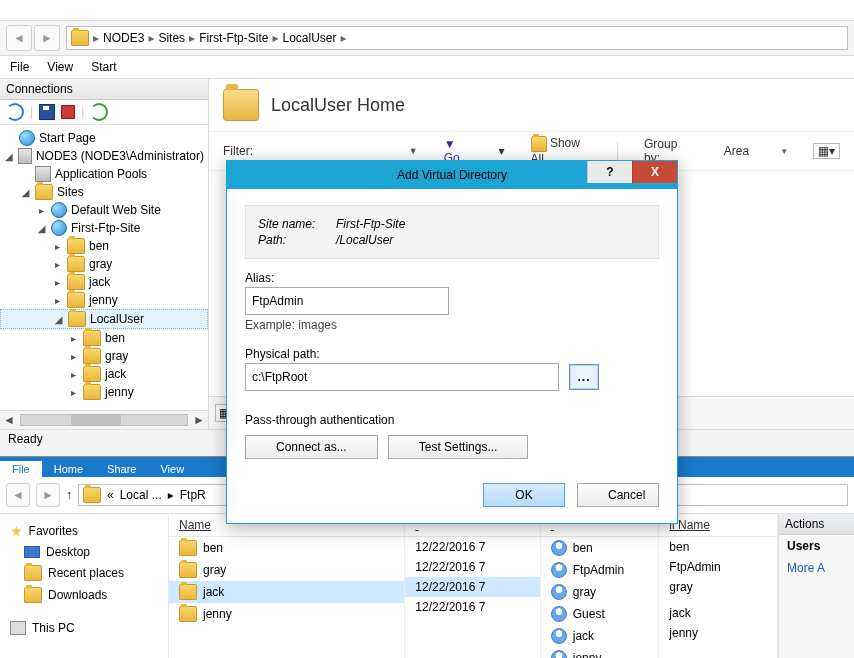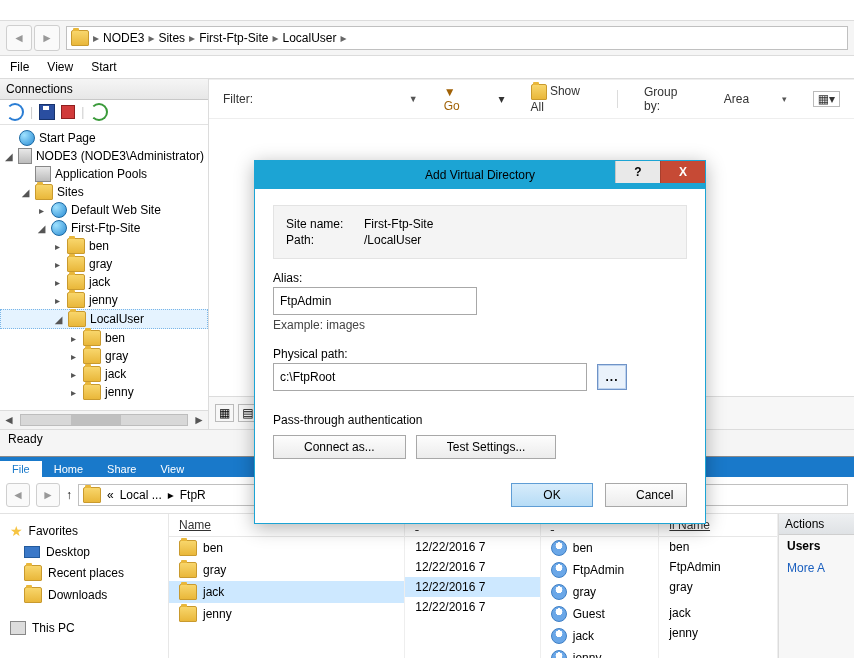--- a/index.html
+++ b/index.html
@@ -40,21 +40,21 @@
 
   .body-right{flex:1;background:#fff;display:flex;flex-direction:column;}
   .content-hdr{display:flex;align-items:center;gap:12px;padding:10px 14px;}
   .big-folder{width:34px;height:30px;background:linear-gradient(#f9dc87,#e8b646);border:1px solid #c79a30;border-radius:3px;position:relative;}
   .big-folder:before{content:"";position:absolute;top:-6px;left:2px;width:12px;height:6px;background:#e8b646;border-radius:2px 2px 0 0;}
   .content-title{font-size:18px;color:#333;}
   .filter-bar{display:flex;align-items:center;gap:26px;padding:4px 14px;border-top:1px solid #eee;border-bottom:1px solid #eee;color:#333;}
   .drop{border:1px solid transparent;padding:1px 4px;}
   .dropdown-caret{font-size:9px;color:#555;margin-left:2px;}
   .divider{width:1px;height:18px;background:#dcdcdc;}
-  .go{color:#a16207;}
+  .go{color:#4c1d95;}
   .icon-small{width:14px;height:14px;display:inline-block;vertical-align:middle;}
 
   .small-panel{height:32px;border-top:1px solid #dcdcdc;display:flex;align-items:center;padding:0 6px;gap:4px;background:#f7f7f7;}
   .status{height:22px;border-top:1px solid #dcdcdc;padding:2px 8px;background:#f5f5f5;}
 
   
   .explorer{height:210px;border-top:1px solid #8a8a8a;background:#fff;display:flex;flex-direction:column;}
   .exp-tabs{height:20px;background:#1979ca;display:flex;align-items:flex-end;}
   .exp-tab{color:#fff;font-size:11px;padding:2px 12px;}
   .exp-tab.active{background:#fff;color:#1979ca;}
@@ -67,30 +67,30 @@
   .col{flex:1;border-right:1px solid #eee;}
   .col-hdr{padding:4px 10px;border-bottom:1px solid #e7e7e7;color:#333;text-decoration:underline;}
   .row{display:flex;align-items:center;gap:6px;padding:3px 10px;}
   .row.sel{background:#cde8ff;}
   .icon-user-mini{width:14px;height:14px;background:radial-gradient(circle at 50% 35%,#fff 0 30%,#6aa7e8 31% 100%);border-radius:50%;border:1px solid #3d7ec4;}
   .actions-pane{width:75px;border-left:1px solid #dcdcdc;background:#f7f7f7;}
   .actions-hdr{background:linear-gradient(#eef0f2,#dfe2e5);padding:3px 6px;border-bottom:1px solid #cfcfcf;}
   .actions-link{color:#1a5fbf;padding:4px 8px;display:block;}
 
   
-  .dialog{position:absolute;left:254px;top:160px;width:450px;background:#fff;border:1px solid #1ca4d4;box-shadow:0 4px 18px rgba(0,0,0,.3);}
+  .dialog{position:absolute;left:226px;top:160px;width:450px;background:#fff;border:1px solid #1ca4d4;box-shadow:0 4px 18px rgba(0,0,0,.3);}
   .dlg-title{height:28px;background:#1ca4d4;display:flex;align-items:center;justify-content:center;position:relative;color:#000;}
   .dlg-title .t{font-size:12px;}
   .dlg-btns{position:absolute;right:0;top:0;display:flex;height:22px;}
   .dlg-btn{width:44px;display:flex;align-items:center;justify-content:center;border-left:1px solid rgba(0,0,0,.15);}
   .dlg-btn.help{background:#e9e9e9;}
   .dlg-btn.close{background:#c64a35;color:#fff;font-weight:bold;}
   .dlg-body{padding:16px 18px 14px;}
   .info-box{background:#f4f4f4;border:1px solid #e3e3e3;padding:10px 12px;margin-bottom:12px;}
-  .info-row{display:flex;gap:6px;padding:1px 0;}
+  .info-row{display:flex;gap:6px;padding:1px 0;font-style:italic;}
   .info-row .k{width:72px;}
   .field-label{margin:6px 0 2px;}
   .text-input{width:190px;height:22px;border:1px solid #a8a8a8;padding:2px 6px;font:inherit;}
   .text-input.wide{width:300px;}
   .hint{color:#444;margin:3px 0 15px;}
   .path-row{display:flex;align-items:center;gap:10px;}
   .browse-btn{width:28px;height:24px;border:1px solid #6f93c7;background:#eaf2fb;display:flex;align-items:center;justify-content:center;font-weight:bold;letter-spacing:1px;box-shadow:inset 0 0 0 1px #bcd2ee;}
   .section{margin-top:22px;}
   .btn{height:24px;border:1px solid #a8a8a8;background:linear-gradient(#fdfdfd,#ececec);padding:0 30px;font:inherit;cursor:default;}
   .btn.primary{background:linear-gradient(#d7ecfb,#b6dcf6);border-color:#5f9dd5;}
@@ -227,20 +227,24 @@
           </div>
       </div>
       <div class="scroll-x">
         <div class="sbtn">◄</div>
           <div class="thumb"></div>
           <div class="sbtn">►</div>
       </div>
     </div>
 
     <div class="body-right">
+      <div class="content-hdr">
+        <div class="big-folder"></div>
+        <div class="content-title">LocalUser Home</div>
+      </div>
       <div class="filter-bar">
         <span>Filter:</span>
         <span style="width:110px;border-bottom:1px solid transparent"></span>
         <span class="dropdown-caret">▼</span>
         <span class="go">▼ <span>Go</span></span>
         <span>▾</span>
         <span><span class="icon-folder icon-small"></span> <span>Show All</span></span>
         <span class="divider"></span>
         <span>Group by:</span>
         <span class="drop">Area</span>

